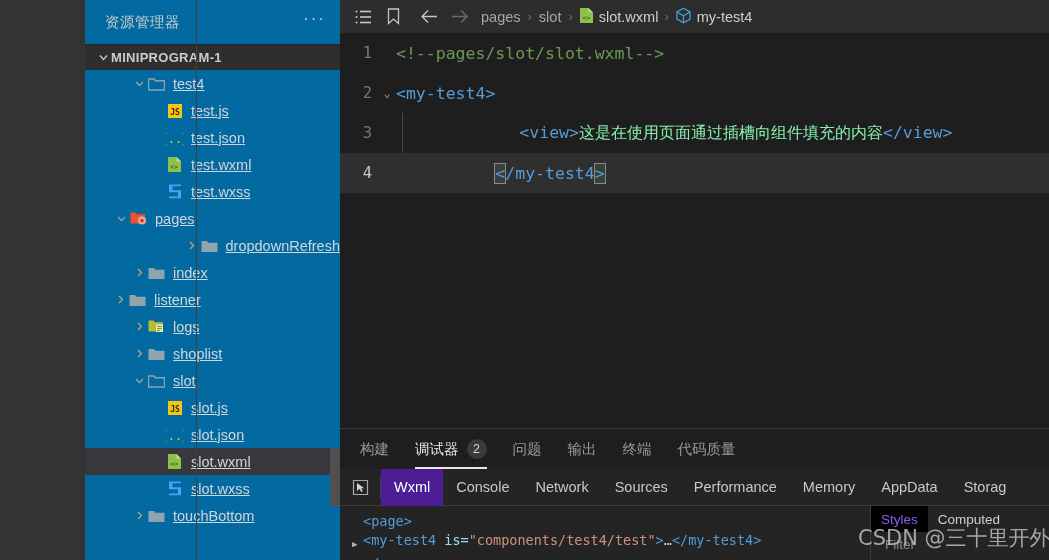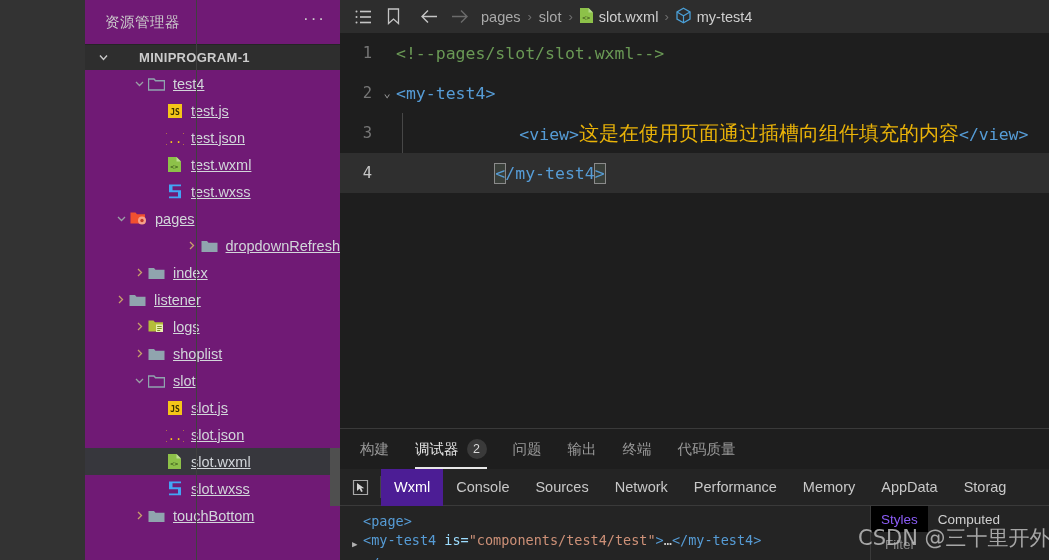--- a/index.html
+++ b/index.html
@@ -8,31 +8,31 @@
     background: #1e1e1e; overflow: hidden;
     font-family: "Liberation Sans", sans-serif;
     -webkit-font-smoothing: antialiased;
   }
   .app { position: relative; width: 1049px; height: 560px; display: flex; }
 
   
   .activitybar { width: 85px; height: 560px; background: #333333; flex: 0 0 85px; }
 
   
-  .sidebar { width: 255px; flex: 0 0 255px; height: 560px; background: #701a75; position: relative; overflow: hidden; }
+  .sidebar { width: 255px; flex: 0 0 255px; height: 560px; background: #0369a1; position: relative; overflow: hidden; }
   .sb-title {
     height: 44px; display: flex; align-items: center;
     padding: 0 14px 0 20px; color: #cccccc; font-size: 14.5px; letter-spacing: .5px;
   }
   .sb-title .dots { margin-left: auto; color: #cccccc; font-size: 17px; letter-spacing: 2px; line-height: 10px; padding-bottom: 6px; }
   .sect-head {
     height: 26px; display: flex; align-items: center; background: #2e2e2e;
     color: #cccccc; font-size: 13.5px; padding-left: 10px; border-top: 1px solid #252526;
   }
-  .sect-head.bold { font-weight: bold; font-size: 13px; letter-spacing: .3px; gap: 28px; }
+  .sect-head.bold { font-weight: bold; font-size: 13px; letter-spacing: .3px; }
   .twisty { width: 16px; flex: 0 0 16px; display:flex; align-items:center; justify-content:center; }
   .twisty svg { display:block; }
   .tree { font-size: 14.5px; color: #cfd3d7; }
   .row { height: 27px; display: flex; align-items: center; position: relative; white-space: nowrap; }
   .row.sel { background: #37373d; }
   .row .label { margin-left: 7px; color: #d2d6da; text-decoration: underline; }
   .ic { width: 19px; height: 19px; flex: 0 0 19px; display: flex; align-items: center; justify-content: center; }
   .ic svg { display: block; }
   .guide { position: absolute; left: 111px; top: 0; width: 1px; height: 100%; background: #404040; }
   .sb-scroll { position: absolute; right: 0px; top: 448px; width: 10px; height: 58px; background: #4f4f4f; }
@@ -53,21 +53,21 @@
             font-family: "DejaVu Sans Mono", monospace; font-size: 16.5px; }
   .eline { position: relative; height: 40px; display: flex; align-items: center; }
   .eline.active { background: #2f2f2f; }
   .lnum { width: 38px; flex: 0 0 38px; text-align: right; color: #767676; font-size: 15.5px; padding-right: 6px; }
   .lnum.cur { color: #c6c6c6; }
   .fold { width: 18px; flex: 0 0 18px; color: #a0a0a0; font-size: 12px; display:flex; align-items:center; justify-content:center; }
   .code { white-space: pre; color: #d4d4d4; position: relative; }
   .ind { position: absolute; left: 62px; top: 0; width: 1px; height: 100%; background: #474747; }
   .tok-c { color: #6a9955; }
   .tok-t { color: #569cd6; }
-  .tok-cn { color: #eab308; font-family: Liberation Sans, sans-serif; font-size: 20px; }
+  .tok-cn { color: #86efac; font-family: Liberation Sans, sans-serif; font-size: 16px; }
   .bmatch { outline: 1px solid #8a8a8a; background: rgba(90,110,90,.25); display: inline-block; }
 
   
   .panel { flex: 0 0 auto; background: #1e1e1e; border-top: 1px solid #3a3a3a; margin-top: 32px; }
   .ptabs { height: 40px; display: flex; align-items: center; padding-left: 20px; gap: 26px; background: #1e1e1e; }
   .ptab { font-size: 14.5px; color: #9a9a9a; height: 40px; display: flex; align-items: center; position: relative; }
   .ptab.active { color: #e7e7e7; }
   .ptab.active::after { content: ""; position: absolute; left: 0; right: 0; bottom: 0; height: 2px; background: #e7e7e7; }
   .badge { display: inline-flex; align-items: center; justify-content: center; min-width: 20px; height: 20px;
            border-radius: 10px; background: #3a3a3a; color: #d8d8d8; font-size: 12.5px; margin-left: 8px; padding: 0 5px; }
@@ -453,24 +453,24 @@
           </span>
           <span class="dt-sep"></span>
           <div id="dttabs" style="display:flex">
               <div class="dtt active">
                 <span>Wxml</span>
               </div>
               <div class="dtt">
                 <span>Console</span>
               </div>
               <div class="dtt">
+                <span>Network</span>
+              </div>
+              <div class="dtt">
                 <span>Sources</span>
-              </div>
-              <div class="dtt">
-                <span>Network</span>
               </div>
               <div class="dtt">
                 <span>Performance</span>
               </div>
               <div class="dtt">
                 <span>Memory</span>
               </div>
               <div class="dtt">
                 <span>AppData</span>
               </div>

